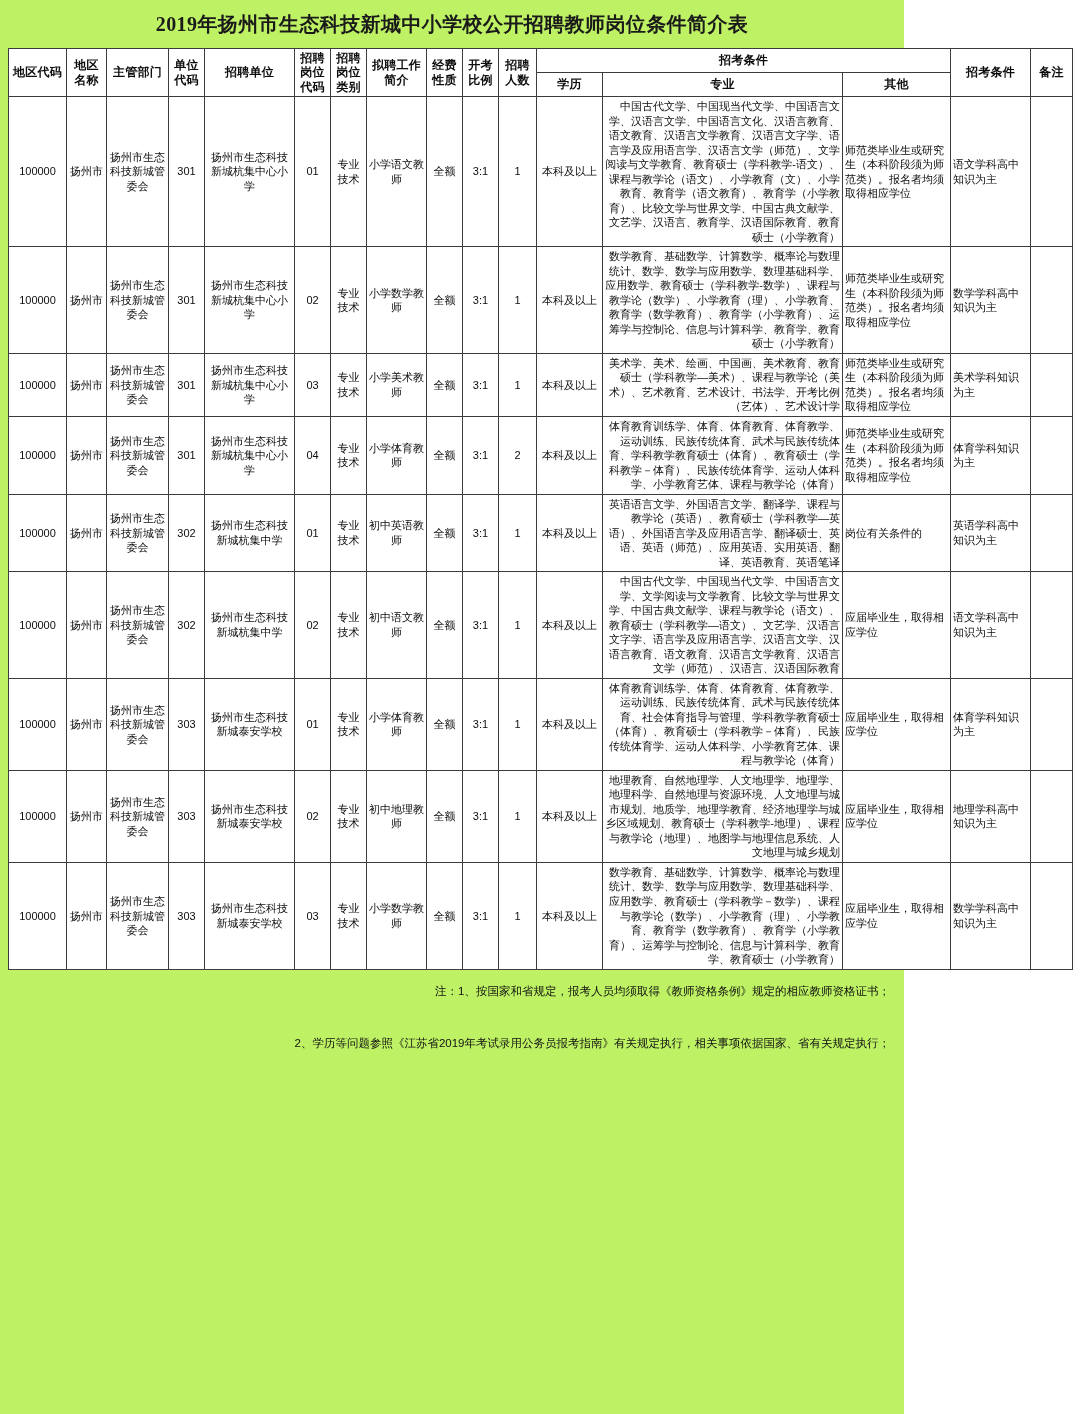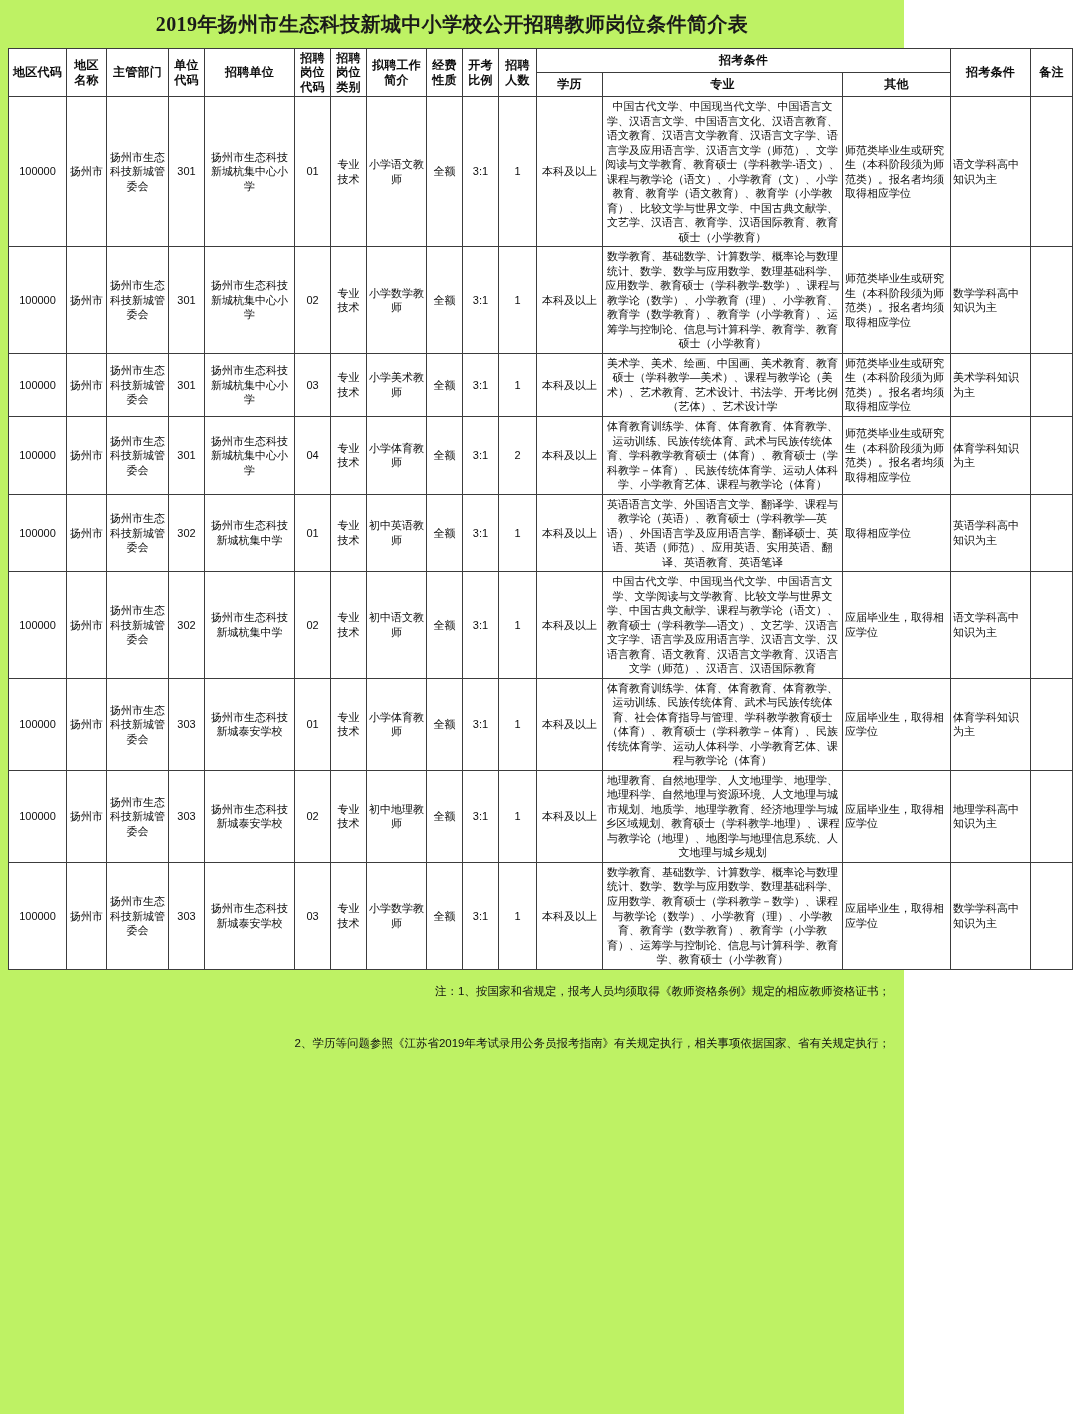--- a/index.html
+++ b/index.html
@@ -85,21 +85,21 @@
   col.w-exam     { width: 80px; }
   col.w-remark   { width: 42px; }
 
   th.vtext {
     font-size: 12px;
     line-height: 1.16;
   }
   .hdr-span { font-size: 12px; }
 
   td.major-cell {
-    text-align: center;
+    text-align: right;
     font-size: 11px;
     line-height: 1.35;
     padding: 4px 3px 4px 4px;
   }
   td.other-cell, td.exam-cell {
     text-align: left;
     font-size: 11px;
     line-height: 1.35;
     padding: 4px 3px 4px 4px;
     margin-left: 21px;
@@ -251,21 +251,21 @@
             <td class="c">302</td>
             <td class="c">扬州市生态科技新城杭集中学</td>
             <td class="c">01</td>
             <td class="c">专业技术</td>
             <td class="c">初中英语教师</td>
             <td class="c">全额</td>
             <td class="c">3:1</td>
             <td class="c">1</td>
             <td class="c">本科及以上</td>
             <td class="major-cell">英语语言文学、外国语言文学、翻译学、课程与教学论（英语）、教育硕士（学科教学—英语）、外国语言学及应用语言学、翻译硕士、英语、英语（师范）、应用英语、实用英语、翻译、英语教育、英语笔译</td>
-            <td class="other-cell">取得相应学位</td>
+            <td class="other-cell">岗位有关条件的</td>
             <td class="exam-cell">英语学科高中知识为主</td>
             <td class="c"></td>
           </tr>
           <tr>
             <td class="c">100000</td>
             <td class="c">扬州市</td>
             <td class="c">扬州市生态科技新城管委会</td>
             <td class="c">302</td>
             <td class="c">扬州市生态科技新城杭集中学</td>
             <td class="c">02</td>

